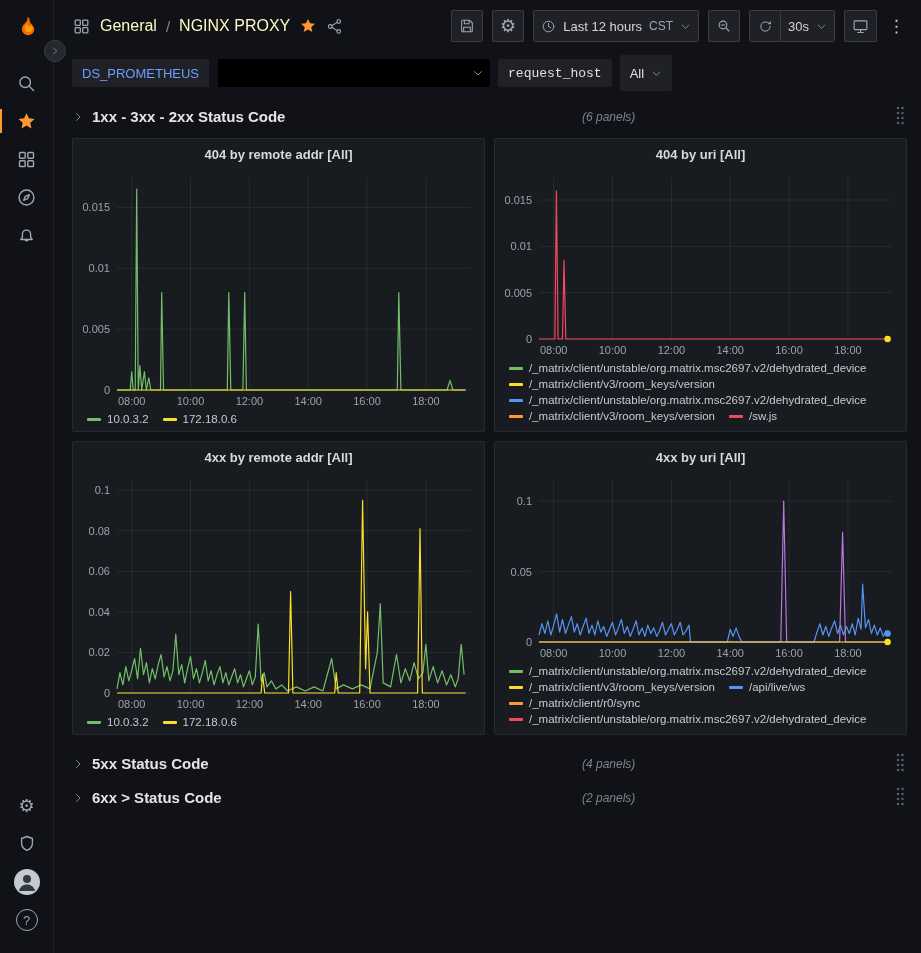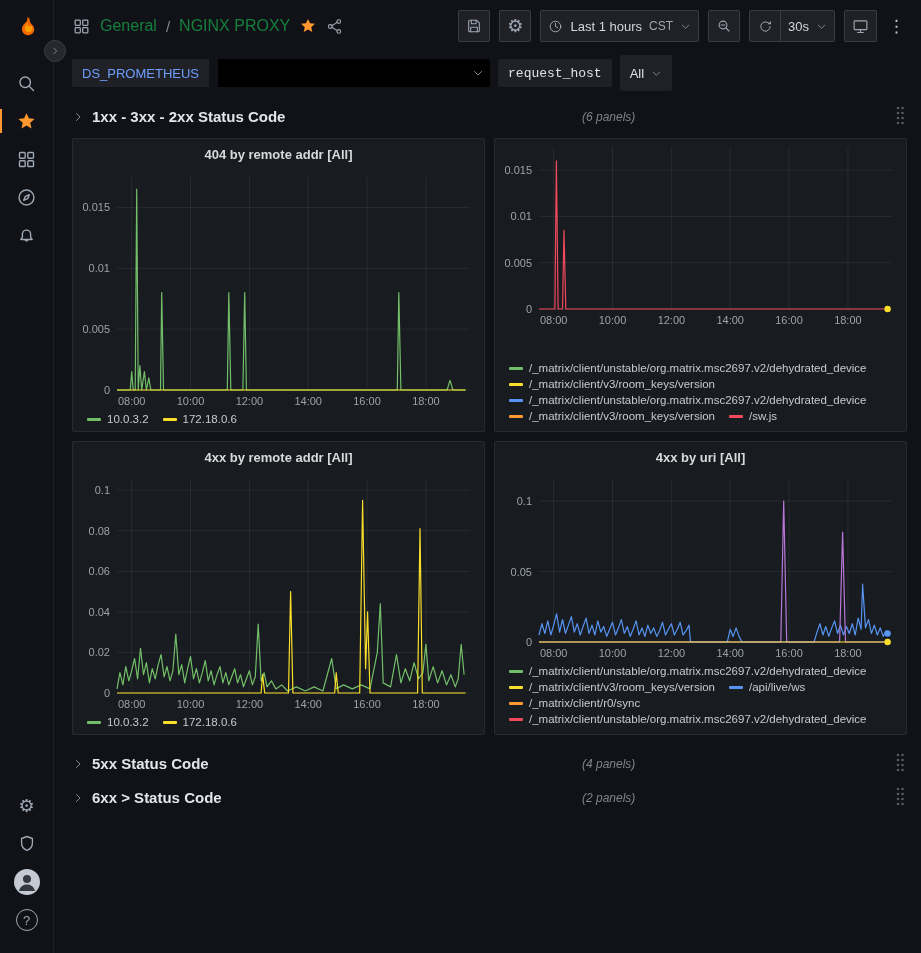--- a/index.html
+++ b/index.html
@@ -18,21 +18,21 @@
   .avatar-circle { width:26px; height:26px; border-radius:50%; background:#c3cad2; display:flex; align-items:center; justify-content:center; overflow:hidden; }
   .q-circle { width:22px; height:22px; border-radius:50%; border:1.6px solid #9fa7b3; display:flex; align-items:center; justify-content:center; font-size:13px; color:#9fa7b3; }
 
   .expand-btn { position:absolute; left:44px; top:40px; width:22px; height:22px; border-radius:50%; background:#26282e; border:1px solid #3a3d45; color:#9fa7b3; display:flex; align-items:center; justify-content:center; cursor:pointer; z-index:5; }
 
   
   .main { flex:1; display:flex; flex-direction:column; min-width:0; }
 
   .topbar { height:52px; flex:none; display:flex; align-items:center; padding:0 14px 0 18px; }
   .crumbs { display:flex; align-items:center; gap:9px; }
-  .crumb-text { font-size:16px; color:#15803d; white-space:nowrap; cursor:pointer; }
+  .crumb-text { font-size:16px; color:#fef9c3; white-space:nowrap; cursor:pointer; }
   .crumb-sep { color:#85888f; font-size:15px; }
   .topbar-right { margin-left:auto; display:flex; align-items:center; gap:9px; }
   .tbtn { height:32px; min-width:32px; padding:0 7px; background:#1f2127; border:1px solid rgba(204,204,220,0.16); border-radius:2px; display:flex; align-items:center; justify-content:center; gap:7px; color:#d5d6dc; font-size:13px; cursor:pointer; white-space:nowrap; }
   .tbtn .tz { color:#9fa7b3; font-size:12px; }
   .tbtn.kebab { border:none; background:transparent; min-width:20px; padding:0 2px; font-size:17px; color:#c7c8cd; }
   .btn-group { display:flex; }
   .btn-group .tbtn:first-child { border-top-right-radius:0; border-bottom-right-radius:0; }
   .btn-group .tbtn:last-child { border-left:none; border-top-left-radius:0; border-bottom-left-radius:0; }
 
   
@@ -174,21 +174,21 @@
           </svg>
         </button>
         <button class="tbtn">
           <span class="glyph-icon">⚙</span>
         </button>
         <button class="tbtn">
           <svg class="icon" width="15" height="15" viewBox="0 0 24 24">
             <circle cx="12" cy="12" r="8.5"></circle>
               <polyline points="12,7 12,12 15.3,13.8"></polyline>
           </svg>
-          <span>Last 1 hours</span>
+          <span>Last 12 hours</span>
           <span class="tz">CST</span>
           <svg class="icon" width="11" height="11" viewBox="0 0 24 24">
             <polyline points="5,9 12,16 19,9"></polyline>
           </svg>
         </button>
         <button class="tbtn">
           <svg class="icon" width="16" height="16" viewBox="0 0 24 24">
             <circle cx="10.5" cy="10.5" r="5.8"></circle>
               <line x1="15" y1="15" x2="19.5" y2="19.5"></line>
               <line x1="7.8" y1="10.5" x2="13.2" y2="10.5"></line>
@@ -310,20 +310,21 @@
                 <span>10.0.3.2</span>
               </div>
               <div class="legend-item">
                 <span class="legend-swatch" style="background: rgb(250, 222, 42);"></span>
                 <span>172.18.0.6</span>
               </div>
             </div>
         </div>
 
         <div class="panel">
+          <div class="panel-title">404 by uri [All]</div>
           <div class="chart">
               <svg width="411" height="190">
                 <line x1="44" x2="397" y1="170.0" y2="170.0" stroke="rgba(204,204,220,0.09)"></line>
                 <text x="37" y="174.0" text-anchor="end" fill="#9da2ab" font-size="11">0</text>
                 <line x1="44" x2="397" y1="123.7" y2="123.7" stroke="rgba(204,204,220,0.09)"></line>
                 <text x="37" y="127.7" text-anchor="end" fill="#9da2ab" font-size="11">0.005</text>
                 <line x1="44" x2="397" y1="77.4" y2="77.4" stroke="rgba(204,204,220,0.09)"></line>
                 <text x="37" y="81.4" text-anchor="end" fill="#9da2ab" font-size="11">0.01</text>
                 <line x1="44" x2="397" y1="31.1" y2="31.1" stroke="rgba(204,204,220,0.09)"></line>
                 <text x="37" y="35.1" text-anchor="end" fill="#9da2ab" font-size="11">0.015</text>

